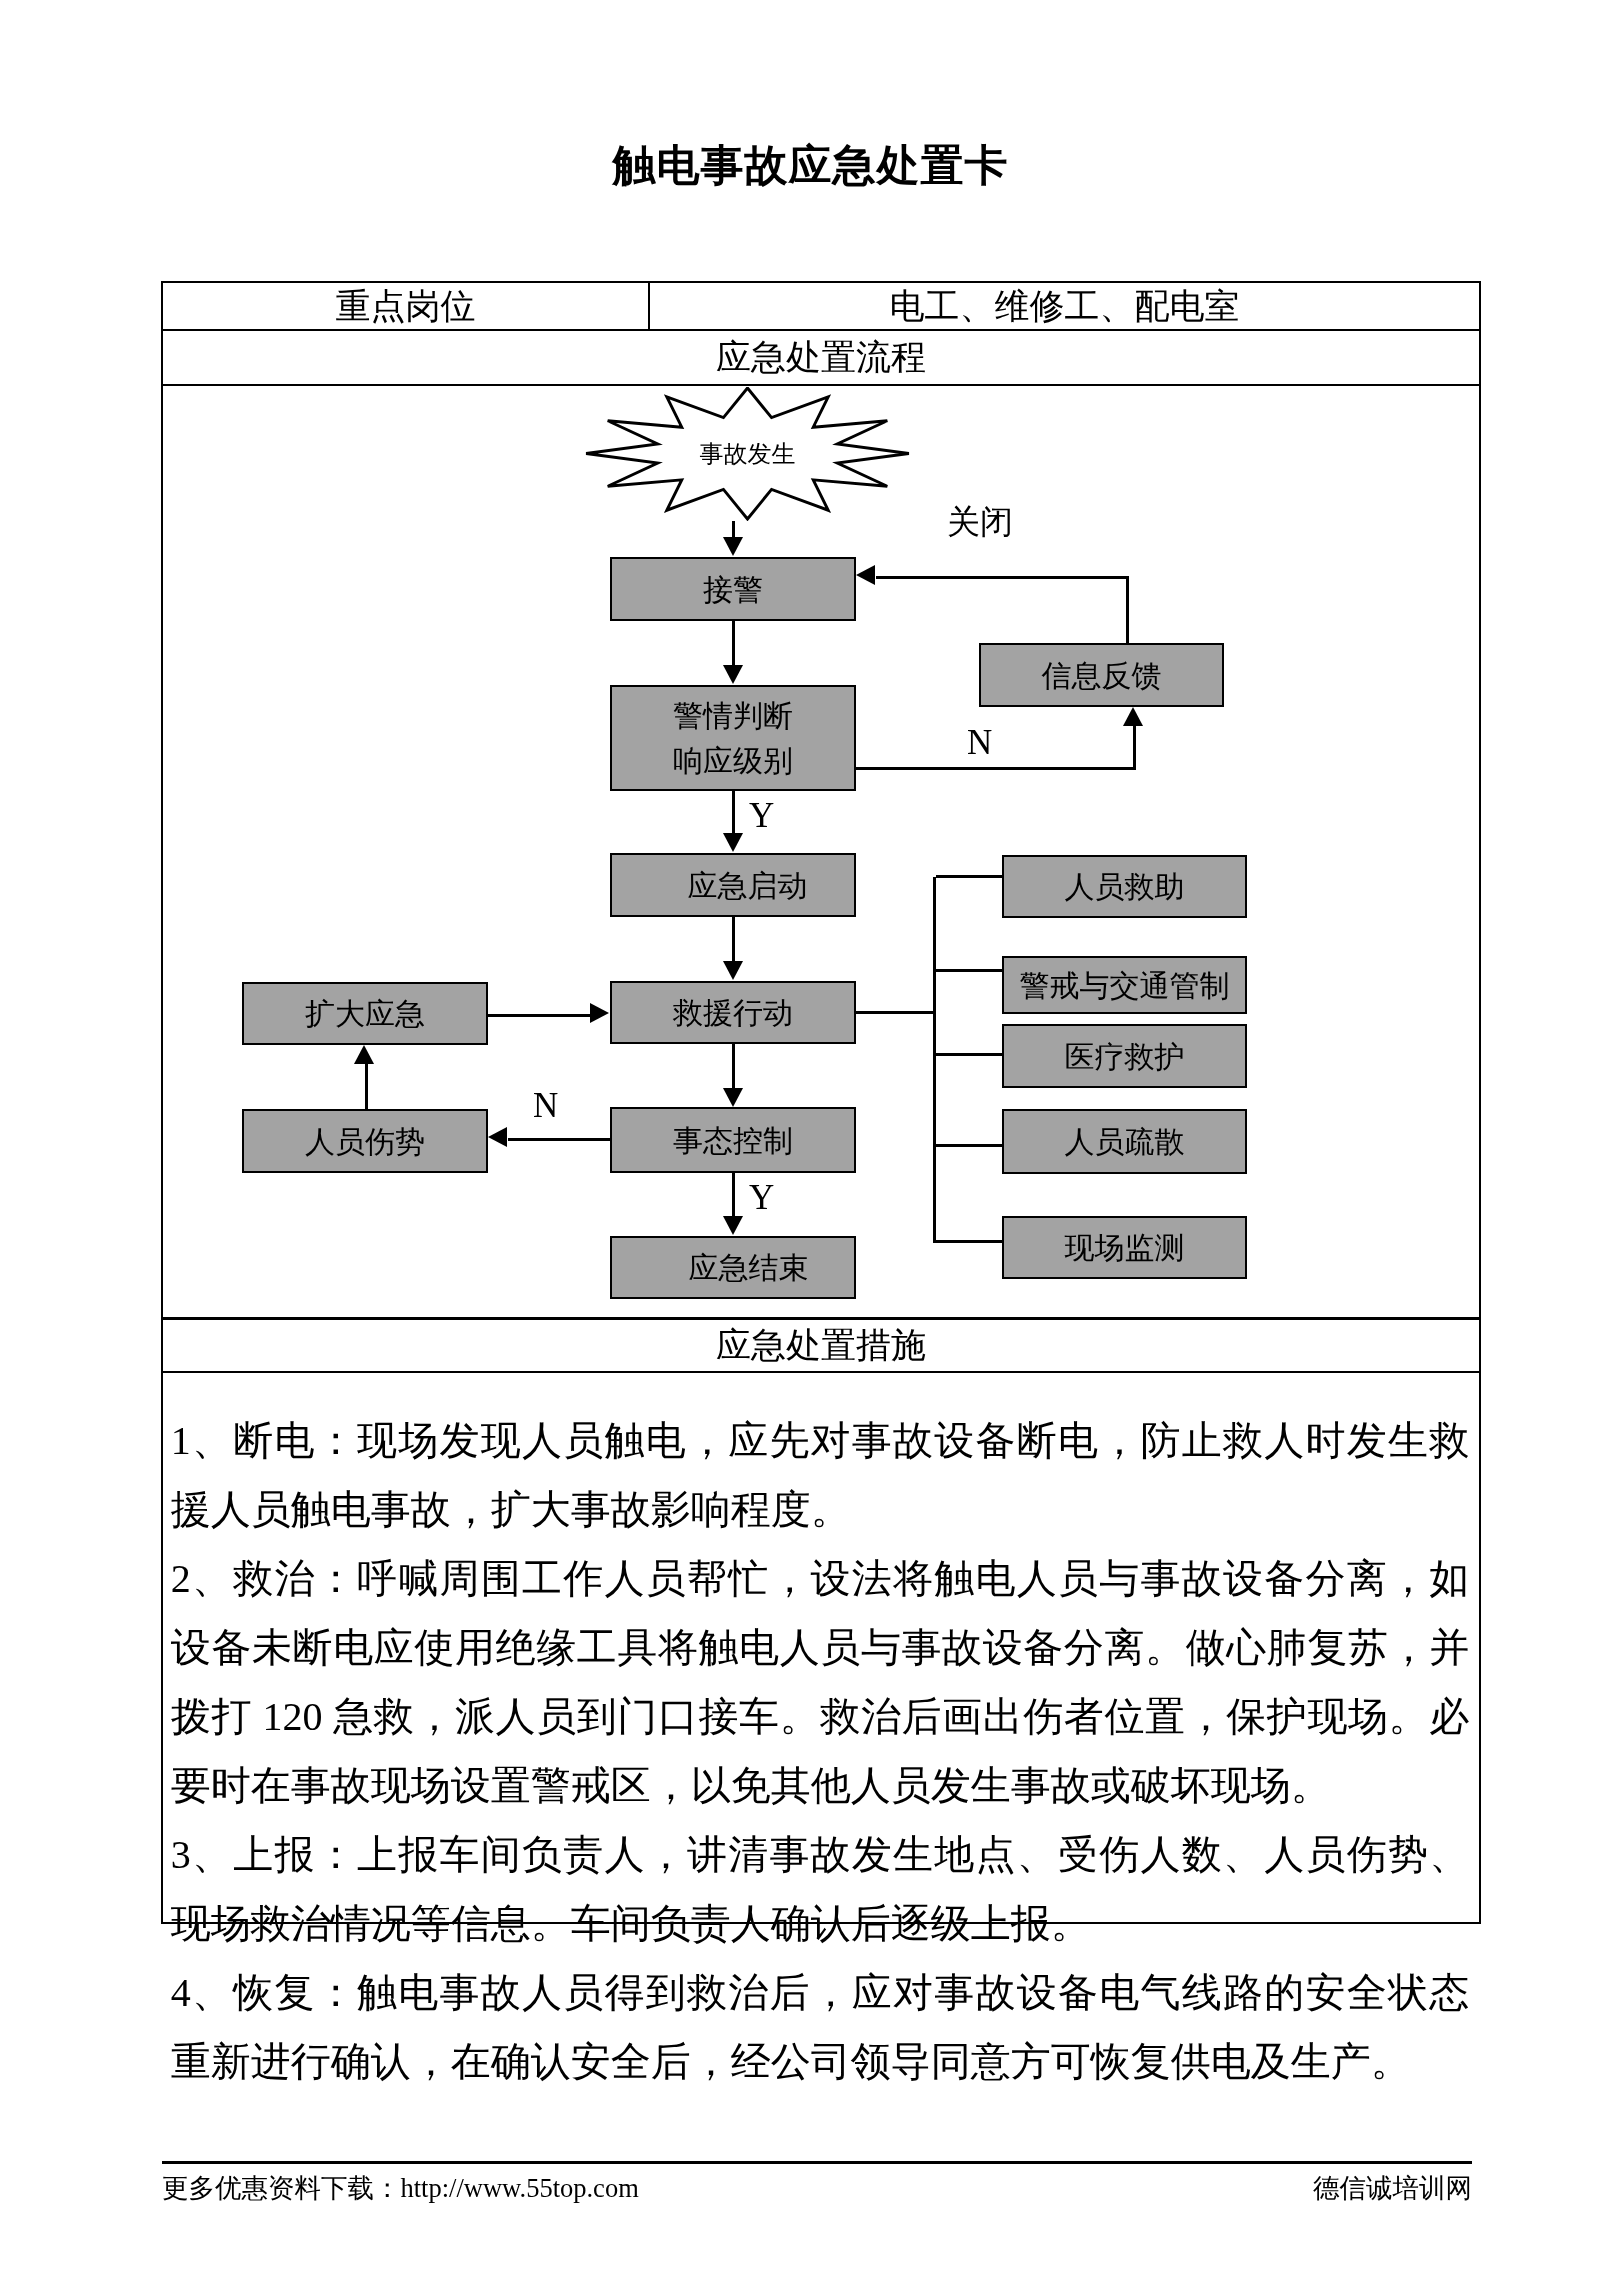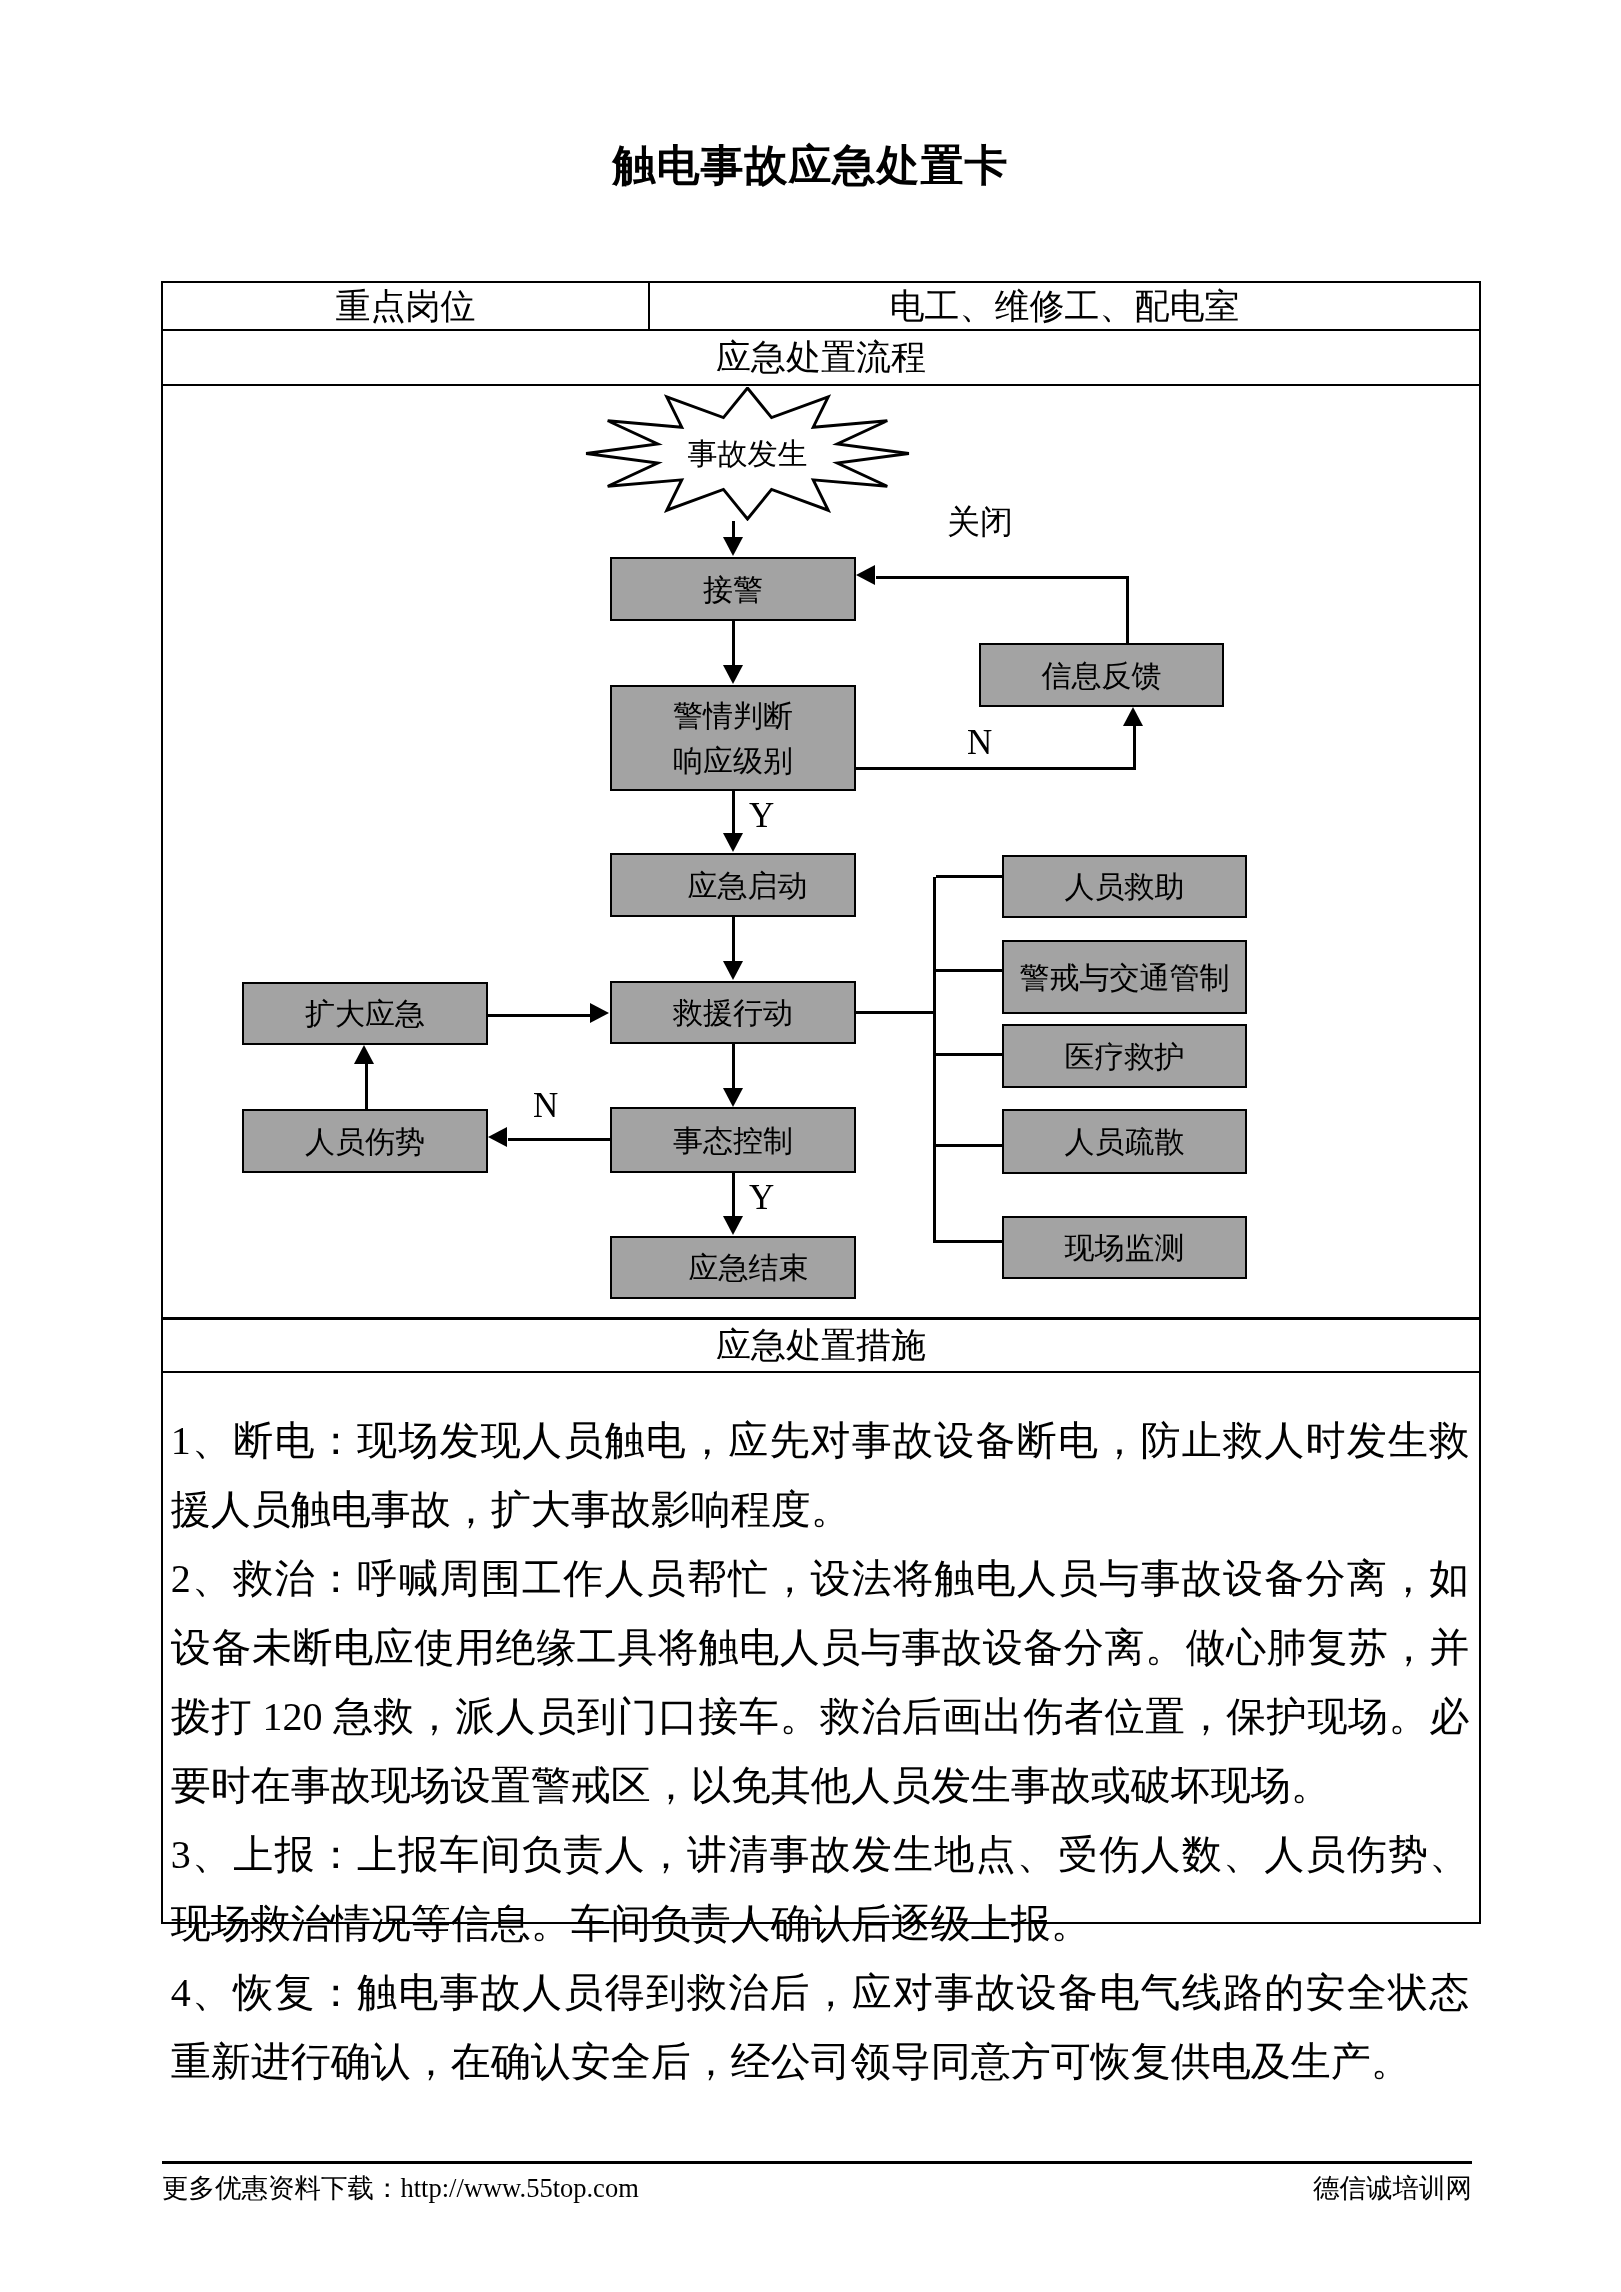--- a/index.html
+++ b/index.html
@@ -30,21 +30,21 @@
   .au{position:absolute;width:0;height:0;border-left:10.8px solid transparent;
       border-right:10.8px solid transparent;border-bottom:19.6px solid #000;}
   .al{position:absolute;width:0;height:0;border-top:10.8px solid transparent;
       border-bottom:10.8px solid transparent;border-right:19.6px solid #000;}
   .ar{position:absolute;width:0;height:0;border-top:10.8px solid transparent;
       border-bottom:10.8px solid transparent;border-left:19.6px solid #000;}
   .flbl{position:absolute;font-size:35px;font-family:"Liberation Serif", serif;}
   .burst-wrap{position:absolute;left:422px;top:1px;width:325px;height:134px;}
   .burst-wrap svg{position:absolute;left:0;top:0;}
   .burst-text{position:absolute;left:0;top:0;width:100%;height:100%;display:flex;
-              align-items:center;justify-content:center;font-size:30px;}
+              align-items:center;justify-content:center;font-size:24px;}
   .footer-line{position:absolute;left:162px;top:2161px;width:1310px;height:2.9px;background:#000;}
   .footer{position:absolute;left:162px;top:2170px;width:1310px;display:flex;
           justify-content:space-between;font-size:26.5px;}
 </style>
 </head>
 <body>
 
 <div class="page">
 
   <h1 class="title">触电事故应急处置卡</h1>
@@ -99,21 +99,21 @@
       <div class="fbox" style="left:79px;top:723px;width:246px;height:64px;">
         <span>人员伤势</span>
       </div>
 
       <div class="fbox" style="left:839px;top:469px;width:245px;height:63px;">
         <span>人员救助</span>
       </div>
       <div class="fbox" style="left:816px;top:257px;width:245px;height:64px;">
         <span>信息反馈</span>
       </div>
-      <div class="fbox" style="left:839px;top:554px;width:245px;height:74px;">
+      <div class="fbox" style="left:839px;top:570px;width:245px;height:58px;">
         <span>警戒与交通管制</span>
       </div>
       <div class="fbox" style="left:839px;top:638px;width:245px;height:64px;">
         <span>医疗救护</span>
       </div>
       <div class="fbox" style="left:839px;top:723px;width:245px;height:65px;">
         <span>人员疏散</span>
       </div>
       <div class="fbox" style="left:839px;top:830px;width:245px;height:63px;">
         <span>现场监测</span>

